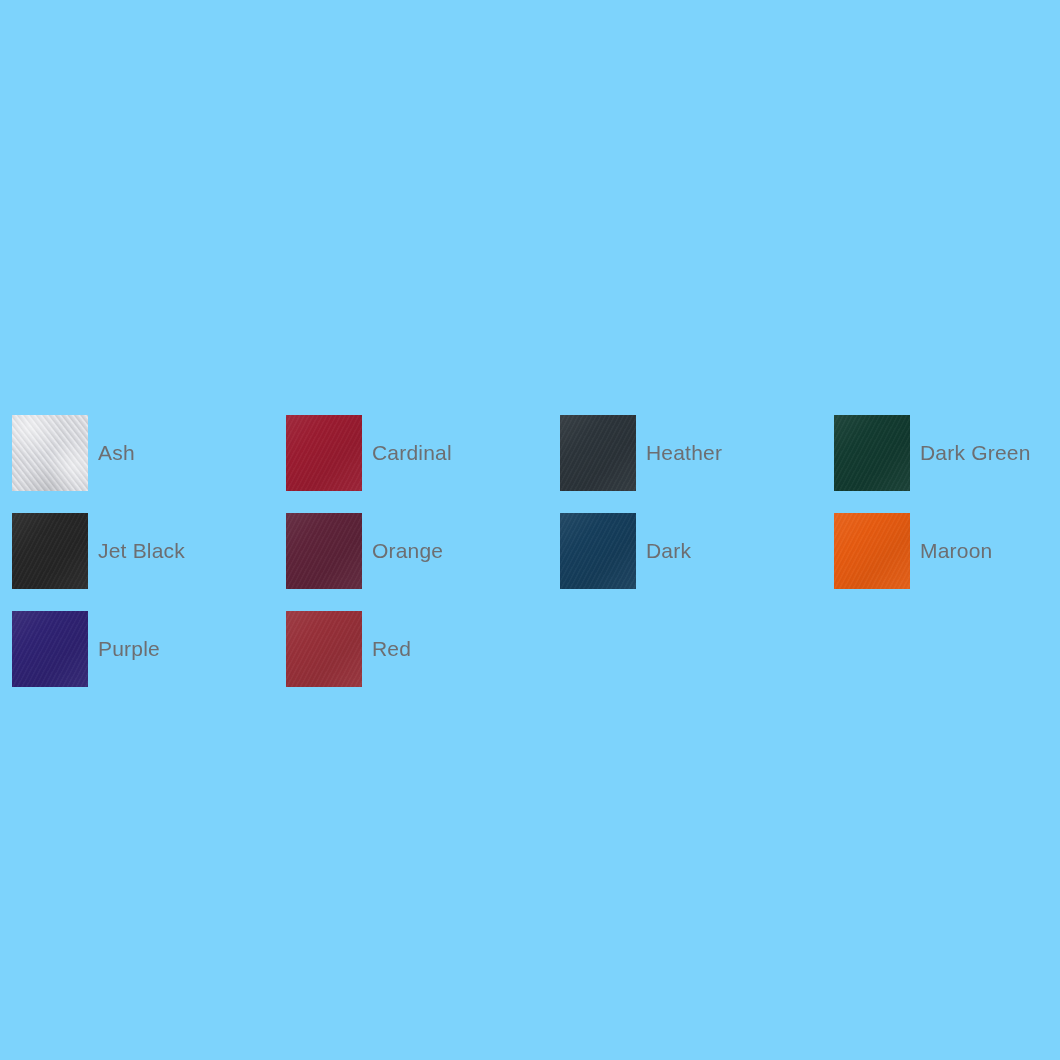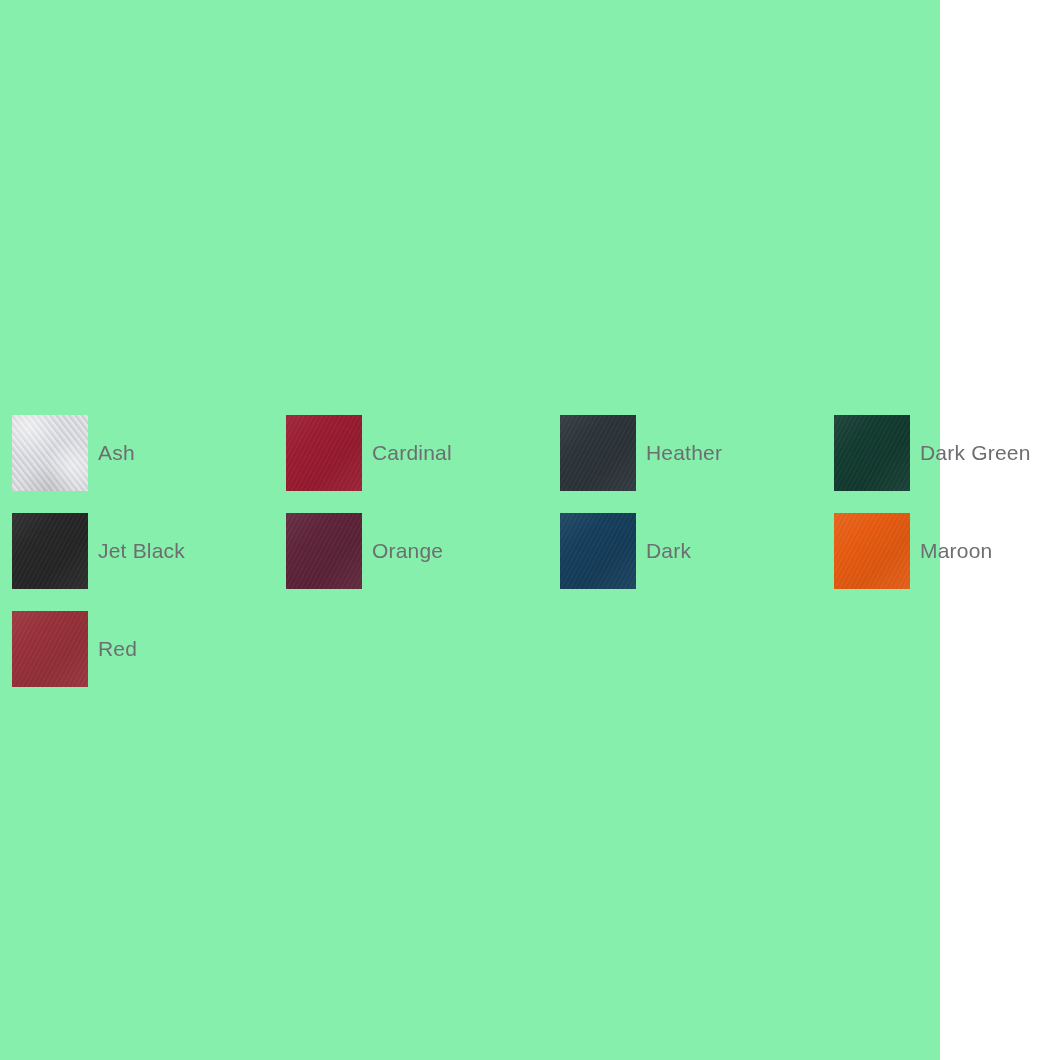--- a/index.html
+++ b/index.html
@@ -12,23 +12,23 @@
     height: 1060px;
     background: #ffffff;
     font-family: "Liberation Sans", sans-serif;
     overflow: hidden;
   }
 
   #color-chart {
     position: absolute;
     left: 0;
     top: 0;
-    width: 940px;
+    width: 1060px;
     height: 1060px;
-    background: #86efac;
+    background: #7dd3fc;
   }
 
   .swatch-grid {
     position: absolute;
     left: 12px;
     top: 404px;
     width: 1036px;
     display: grid;
     grid-template-columns: repeat(4, 274px);
     grid-template-rows: repeat(3, 98px);
@@ -121,17 +121,21 @@
       </div>
       <div class="swatch-cell">
         <div class="swatch-chip" style="background: rgb(21, 62, 92);"></div>
         <span class="swatch-label">Dark</span>
       </div>
       <div class="swatch-cell">
         <div class="swatch-chip" style="background: rgb(231, 91, 16);"></div>
         <span class="swatch-label">Maroon</span>
       </div>
       <div class="swatch-cell">
+        <div class="swatch-chip" style="background: rgb(47, 34, 115);"></div>
+        <span class="swatch-label">Purple</span>
+      </div>
+      <div class="swatch-cell">
         <div class="swatch-chip" style="background: rgb(152, 48, 57);"></div>
         <span class="swatch-label">Red</span>
       </div>
     </div>
 </div>
 
 </body></html>

